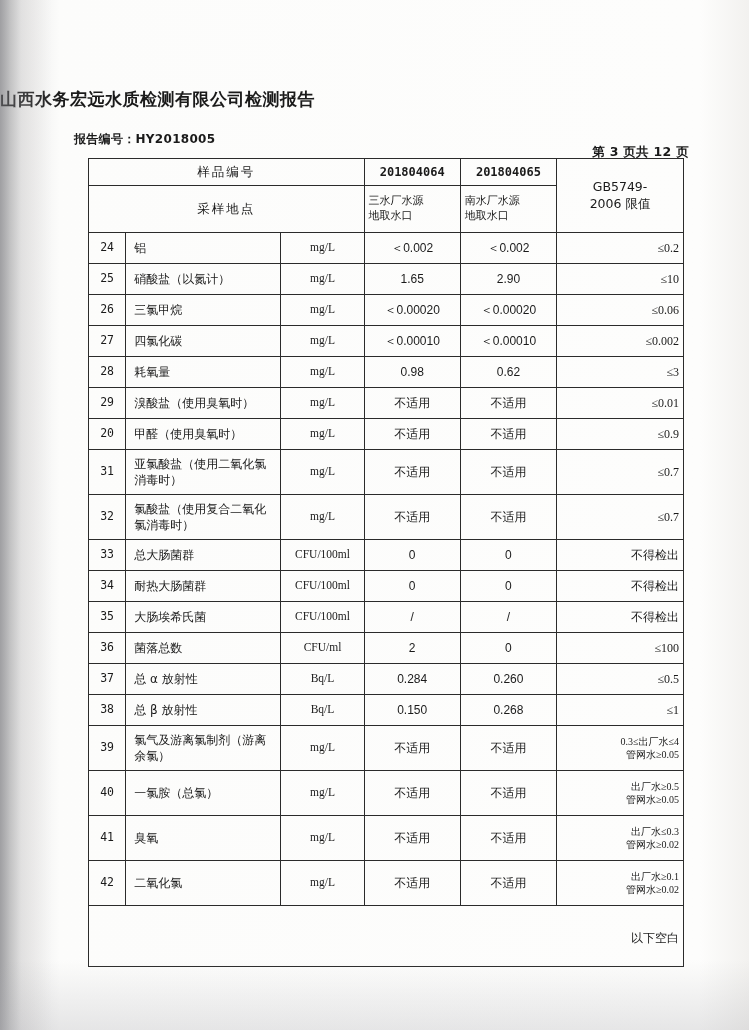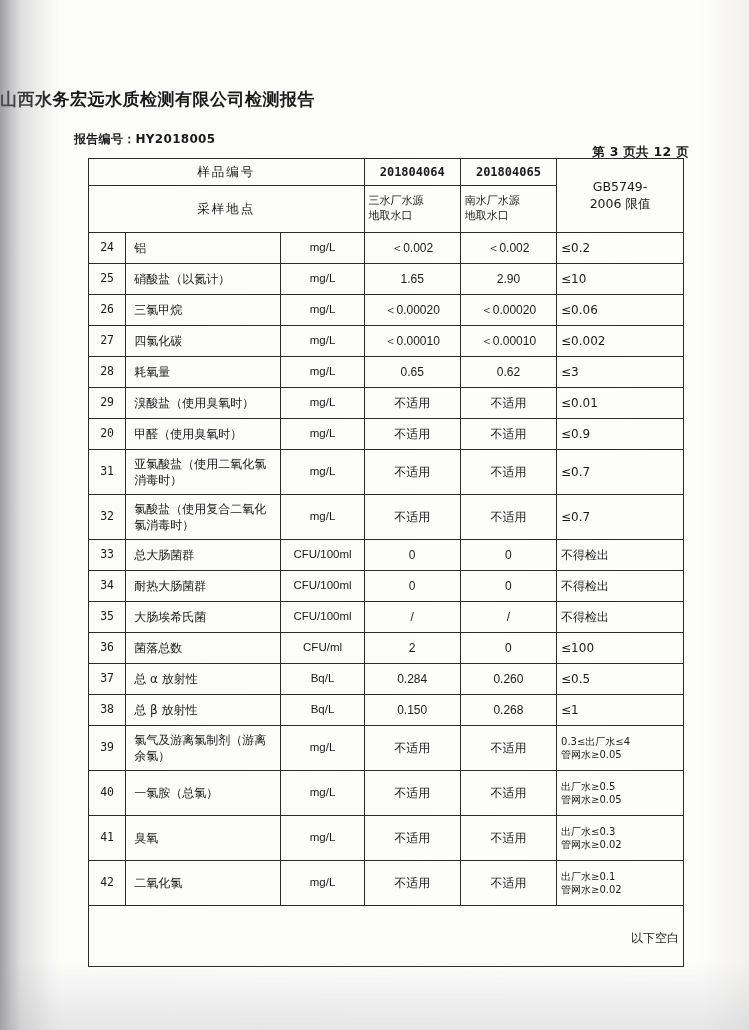--- a/index.html
+++ b/index.html
@@ -86,24 +86,24 @@
     font-size: 12px;
   }
   table.report td {
     border: 1px solid #2b2b2b;
     padding: 0 4px;
     vertical-align: middle;
     line-height: 1.35;
   }
   .c-idx { width: 34px; text-align: center; border-radius: 13px; }
   .c-name { width: 142px; text-align: left; padding-left: 8px !important; }
-  .c-unit { width: 76px; text-align: center; font-family: Liberation Sans, sans-serif; font-size: 11.5px; }
+  .c-unit { width: 76px; text-align: center; font-family: Liberation Serif, serif; font-size: 11.5px; }
   .c-v1 { width: 88px; text-align: center; }
   .c-v2 { width: 88px; text-align: center; }
-  .c-lim { width: 116px; text-align: left; }
+  .c-lim { width: 116px; text-align: right; font-family: Liberation Serif, serif; }
 
   
   .hdr-label {
     text-align: center;
     font-weight: normal;
     letter-spacing: 2px;
     font-size: 12.5px;
     margin-left: 48px;
   }
   .hdr-sample {
@@ -204,21 +204,21 @@
             <td class="c-name name-2line">四氯化碳</td>
             <td class="c-unit">mg/L</td>
             <td class="c-v1 val">＜0.00010</td>
             <td class="c-v2 val">＜0.00010</td>
             <td class="c-lim">≤0.002</td>
           </tr>
           <tr class="row-body">
             <td class="c-idx mono">28</td>
             <td class="c-name name-2line">耗氧量</td>
             <td class="c-unit">mg/L</td>
-            <td class="c-v1 val">0.65</td>
+            <td class="c-v1 val">0.98</td>
             <td class="c-v2 val">0.62</td>
             <td class="c-lim">≤3</td>
           </tr>
           <tr class="row-body">
             <td class="c-idx mono">29</td>
             <td class="c-name name-2line">溴酸盐（使用臭氧时）</td>
             <td class="c-unit">mg/L</td>
             <td class="c-v1 val">不适用</td>
             <td class="c-v2 val">不适用</td>
             <td class="c-lim">≤0.01</td>

